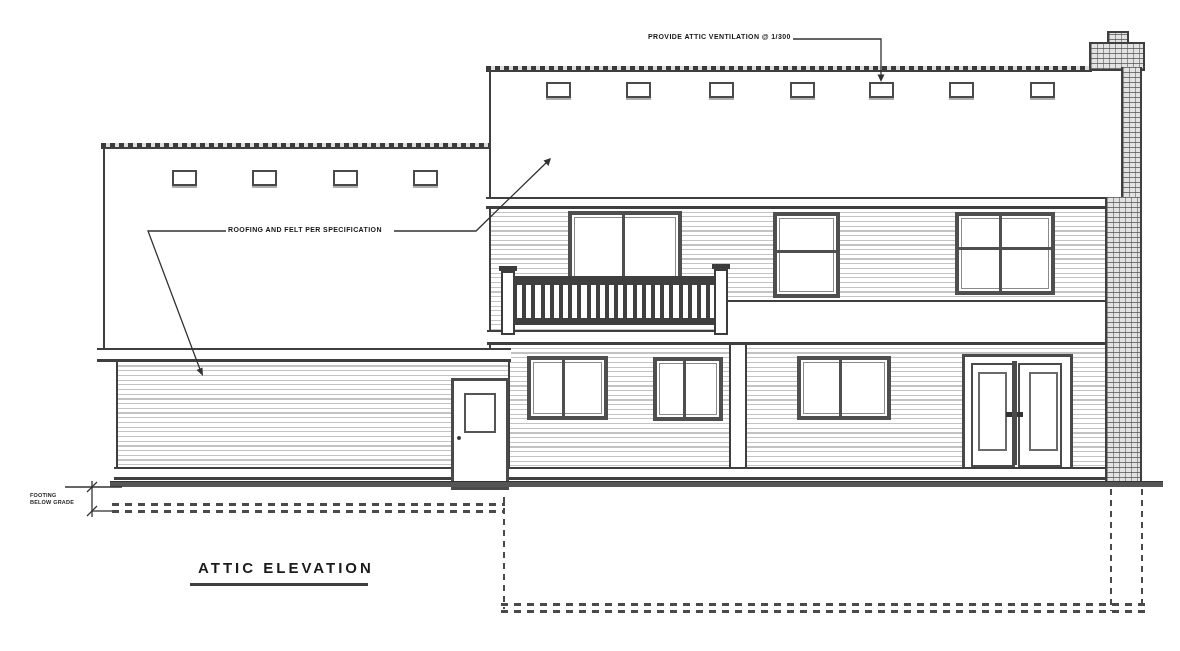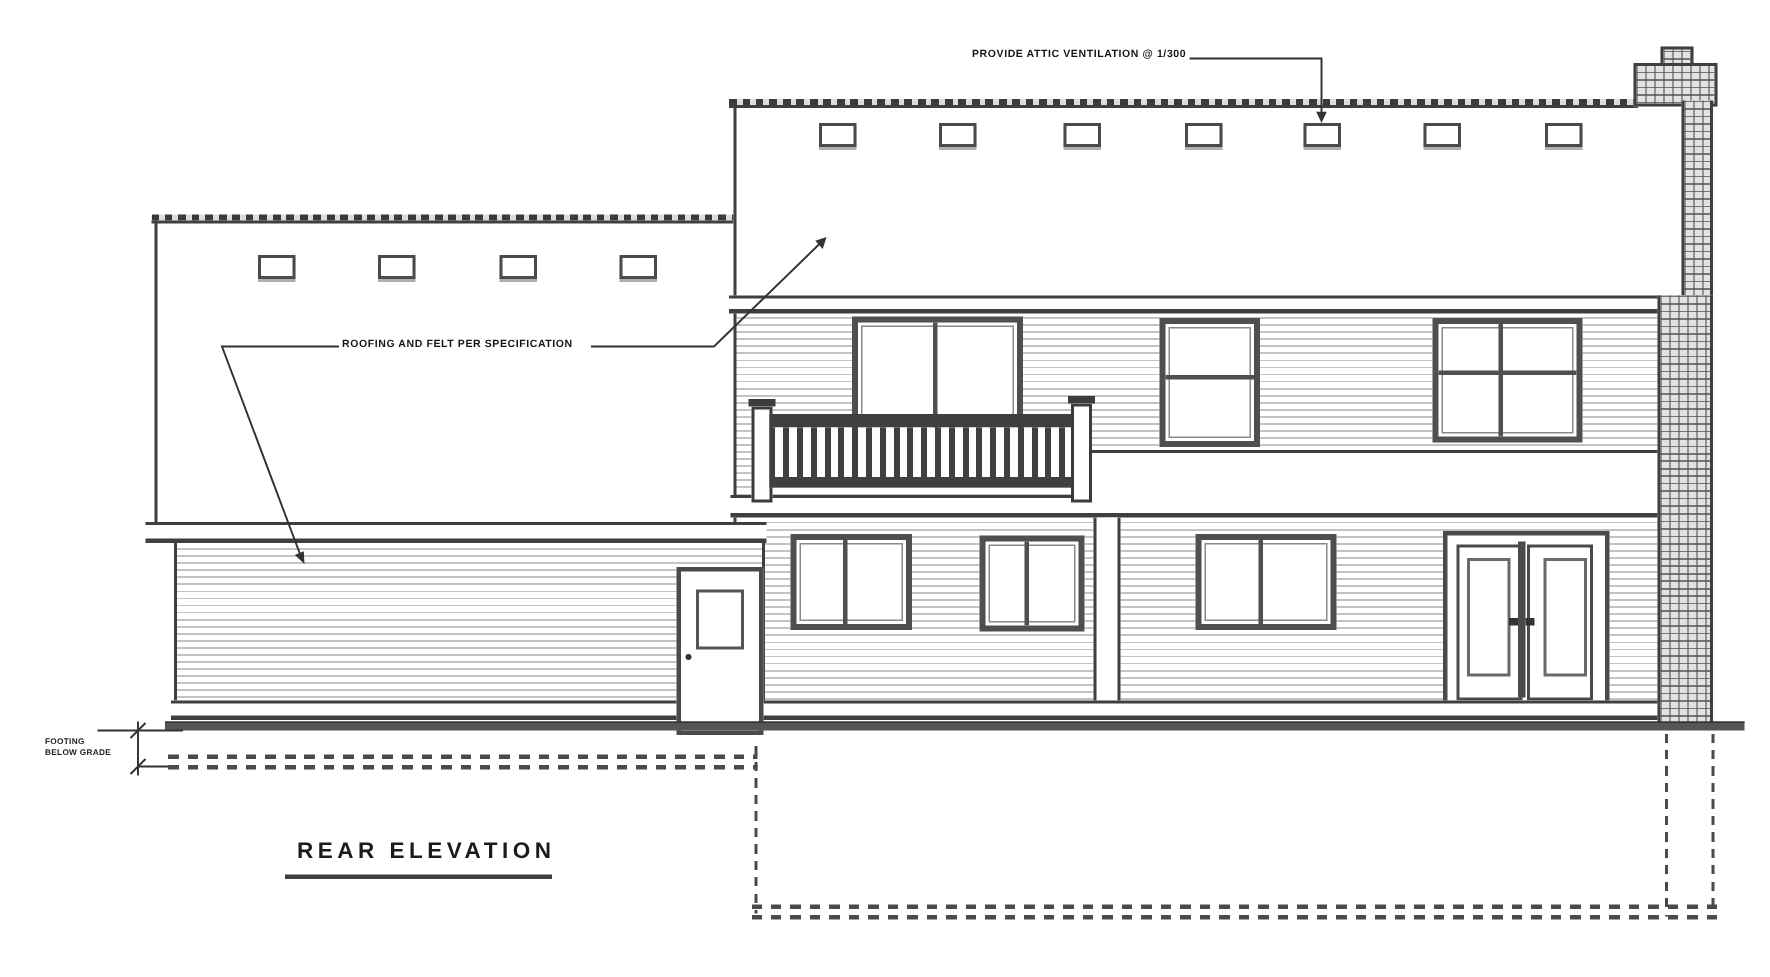--- a/index.html
+++ b/index.html
@@ -163,16 +163,16 @@
       <polygon points="203,376 196.5,370 202.5,367.5"></polygon>
       <polygon points="551,158 543.5,160.5 548.5,166"></polygon>
     </g>
   </svg>
 
   <div class="note" style="left:648px;top:33px;">PROVIDE ATTIC VENTILATION @ 1/300</div>
   <div class="note" style="left:228px;top:226px;">ROOFING AND FELT PER SPECIFICATION</div>
   <div class="tinynote" style="left:30px;top:492px;">FOOTING</div>
   <div class="tinynote" style="left:30px;top:499px;">BELOW GRADE</div>
 
-  <div class="title" style="left:198px;top:559px;">REAR ELEVATION</div>
+  <div class="title" style="left:198px;top:559px;">ATTIC ELEVATION</div>
   <div class="ln" style="left:190px;top:583px;width:178px;height:2.5px;"></div>
 
 </div>
 
 </body></html>

